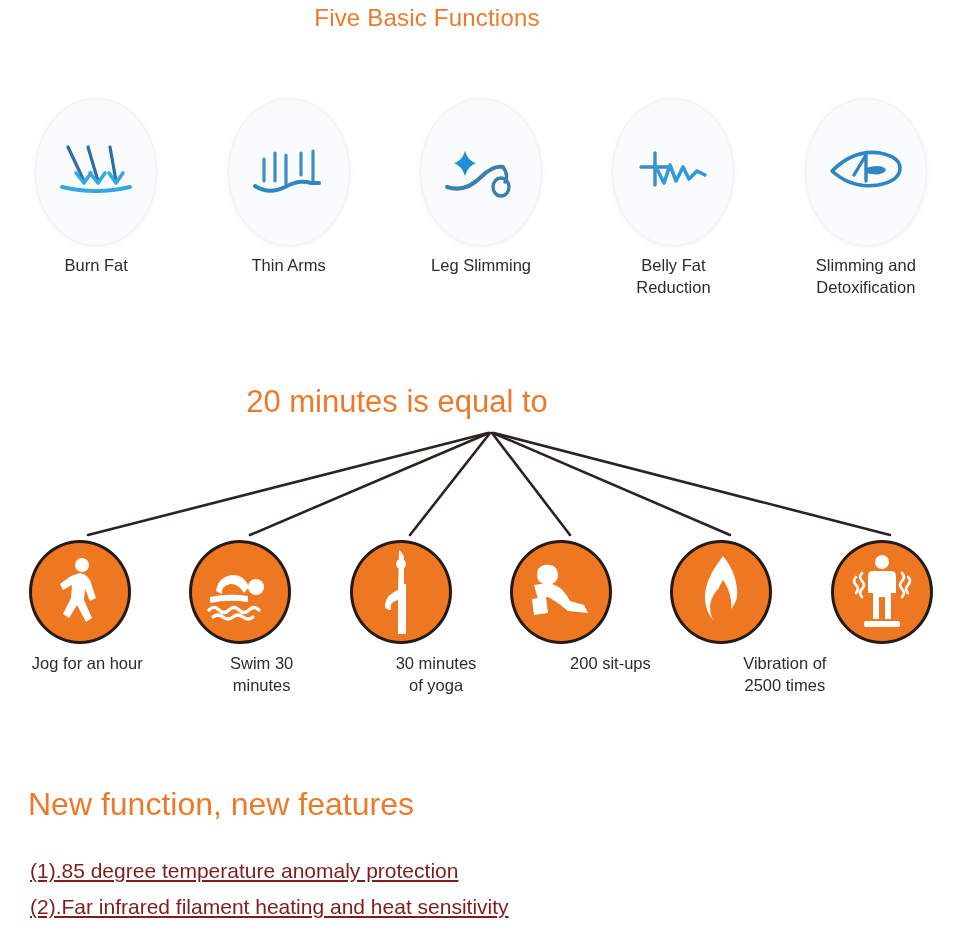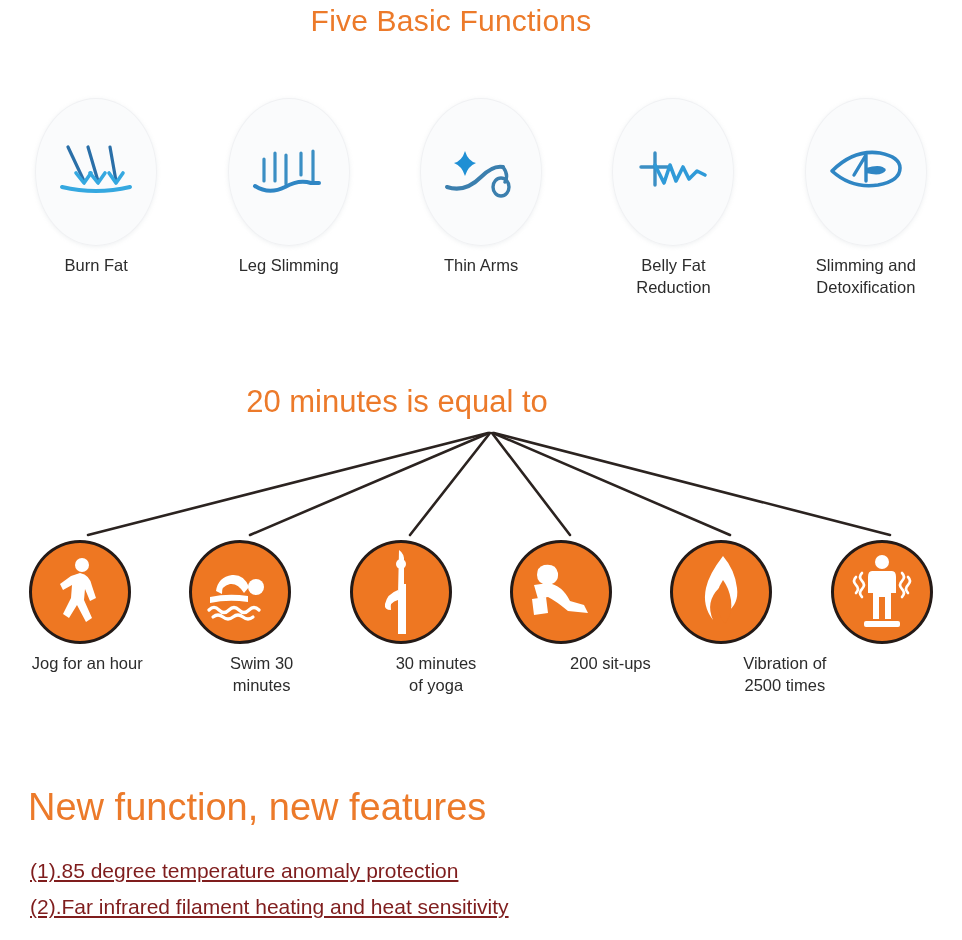--- a/index.html
+++ b/index.html
@@ -10,25 +10,24 @@
     color:#222;
     overflow:hidden;
     position:relative;
   }
   .page{position:relative;width:962px;height:940px;}
 
   
   .s1-title{
     position:absolute;left:0;top:4px;width:854px;
     text-align:center;
-    font-size:30px;
+    font-size:24px;
     font-weight:400;
     letter-spacing:.2px;
     color:#ec7a2a;
-    padding-left:24px;
   }
   .s1-row{
     position:absolute;left:0;top:92px;width:962px;height:160px;
     display:flex;
   }
   .s1-cell{flex:1;display:flex;align-items:center;justify-content:center;}
   .s1-bubble{
     width:122px;height:148px;
     border-radius:50%;
     background:#fafbfc;
@@ -75,21 +74,21 @@
   .s2-lcell{
     flex:1;text-align:center;
     font-size:16.5px;line-height:1.32;
     color:#2c2c2c;
     padding:0 3px;box-sizing:border-box;
   }
 
   
   .s3-title{
     position:absolute;left:28px;top:786px;
-    font-size:38px;font-weight:400;
+    font-size:32px;font-weight:400;
     color:#ec7a2a;
   }
   .s3-line{
     position:absolute;left:30px;
     font-size:21px;line-height:1.2;
     color:#7f1d1d;
     white-space:nowrap;
     text-decoration:underline;
   }
   .s3-l1{top:858px;}
@@ -168,22 +167,22 @@
           <path d="M8 34 Q30 12 56 16 Q76 20 76 31 Q76 44 54 48 Q28 52 8 34 Z" fill="none" stroke="#2f86c4" stroke-width="3.6" stroke-linejoin="round"></path>
           <path d="M30 38 L42 18 L42 44" fill="none" stroke="#2f86c4" stroke-width="3.4" stroke-linecap="round" stroke-linejoin="round"></path>
           <path d="M42 31 Q58 26 62 33 Q58 40 42 36 Z" fill="#2f86c4"></path>
         </svg>
       </div>
     </div>
   </div>
 
   <div class="s1-labels">
     <div class="s1-lcell">Burn Fat</div>
+    <div class="s1-lcell">Thin Arms</div>
     <div class="s1-lcell">Leg Slimming</div>
-    <div class="s1-lcell">Thin Arms</div>
     <div class="s1-lcell">Belly Fat<br>Reduction</div>
     <div class="s1-lcell">Slimming and<br>Detoxification</div>
   </div>
 
   <div class="s2-title">20 minutes is equal to</div>
 
   <div class="s2-lines">
     <svg width="962" height="125" viewBox="0 0 962 125">
       <g stroke="#2b2320" stroke-width="2.6" stroke-linecap="round" fill="none">
         <line x1="488" y1="8" x2="88" y2="110"></line>

